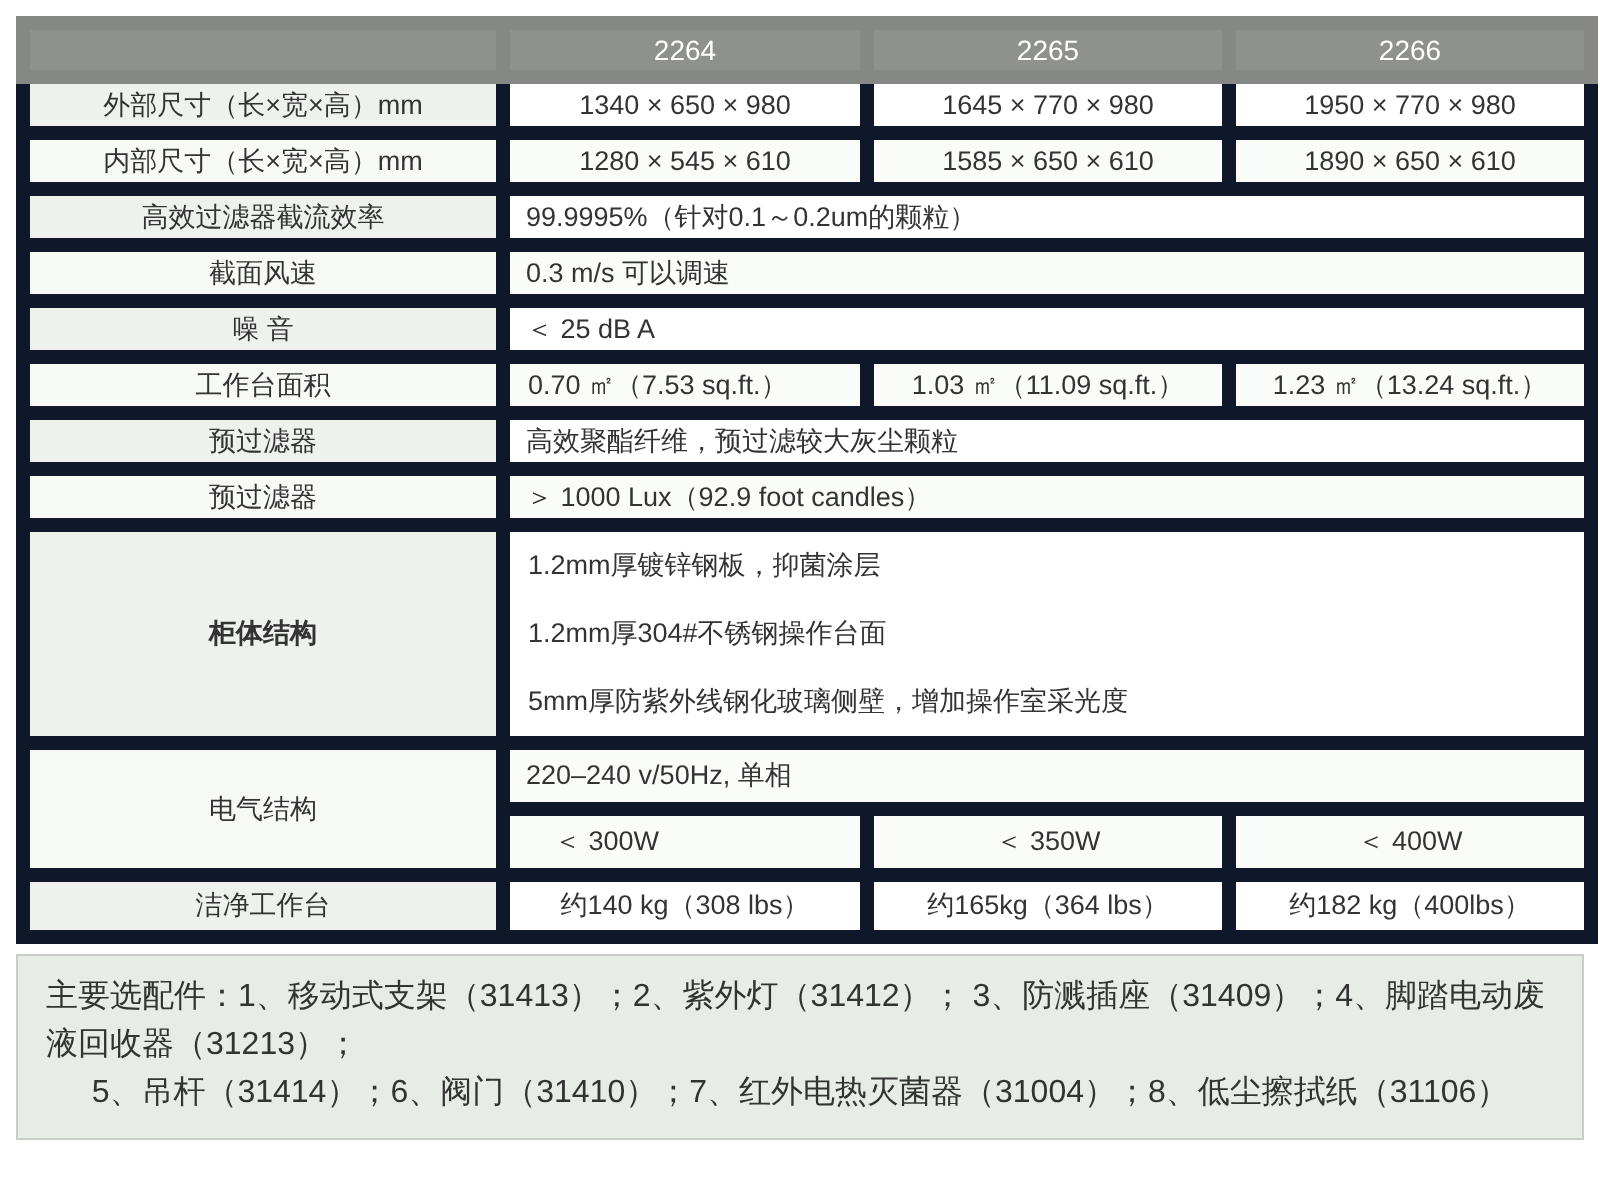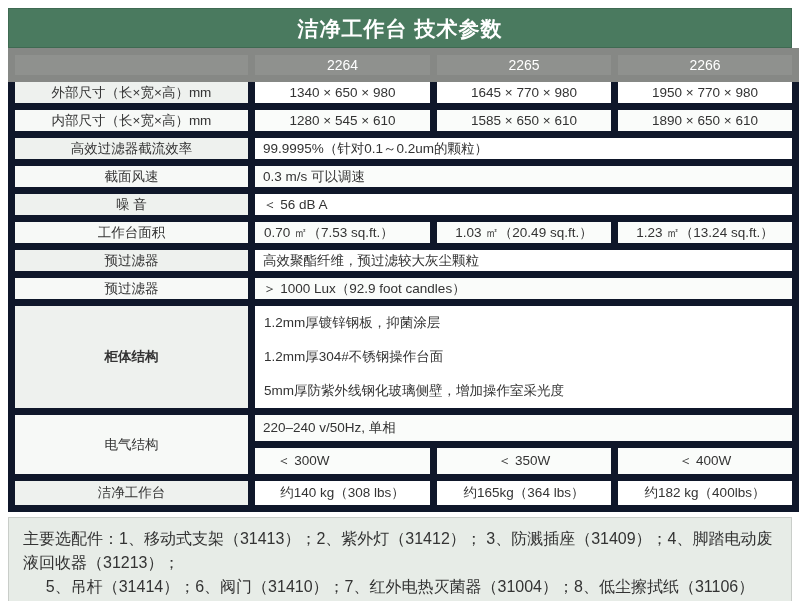--- a/index.html
+++ b/index.html
@@ -98,21 +98,20 @@
     line-height: 24px;
   }
   .footer .fline-1 { text-align: left; }
   .footer .fline-2 { text-align: center; }
 </style>
 </head>
 <body>
 
 <div class="sheet">
 
-  <div class="title-bar">洁净工作台 技术参数</div>
 
   <table class="spec">
     <colgroup>
       <col class="col-label">
         <col class="col-a">
         <col class="col-b">
         <col class="col-c">
     </colgroup>
     <tbody>
       <tr class="head">
@@ -141,27 +140,27 @@
         <td class="val" colspan="3">99.9995%（针对0.1～0.2um的颗粒）</td>
       </tr>
 
       <tr>
         <td class="label alt">截面风速</td>
         <td class="val alt" colspan="3">0.3 m/s  可以调速</td>
       </tr>
 
       <tr>
         <td class="label">噪 音</td>
-        <td class="val" colspan="3">＜ 56 dB A</td>
+        <td class="val" colspan="3">＜ 25 dB A</td>
       </tr>
 
       <tr>
         <td class="label alt">工作台面积</td>
         <td class="val alt" style="text-align:left;padding-left:9px;">0.70 ㎡（7.53 sq.ft.）</td>
-        <td class="val center alt">1.03 ㎡（20.49 sq.ft.）</td>
+        <td class="val center alt">1.03 ㎡（11.09 sq.ft.）</td>
         <td class="val center alt">1.23 ㎡（13.24 sq.ft.）</td>
       </tr>
 
       <tr>
         <td class="label">预过滤器</td>
         <td class="val" colspan="3">高效聚酯纤维，预过滤较大灰尘颗粒</td>
       </tr>
 
       <tr>
         <td class="label alt">预过滤器</td>

